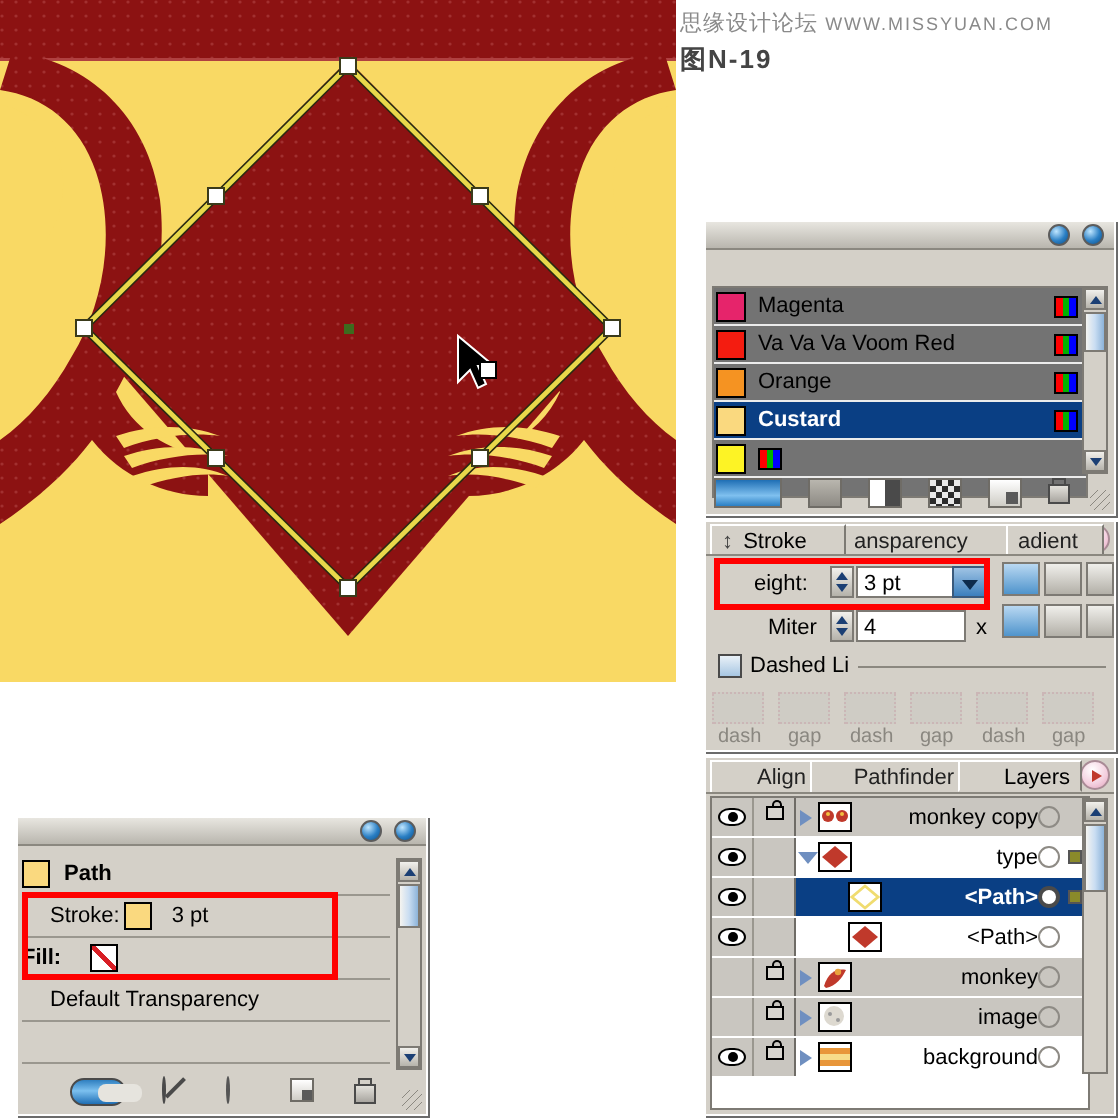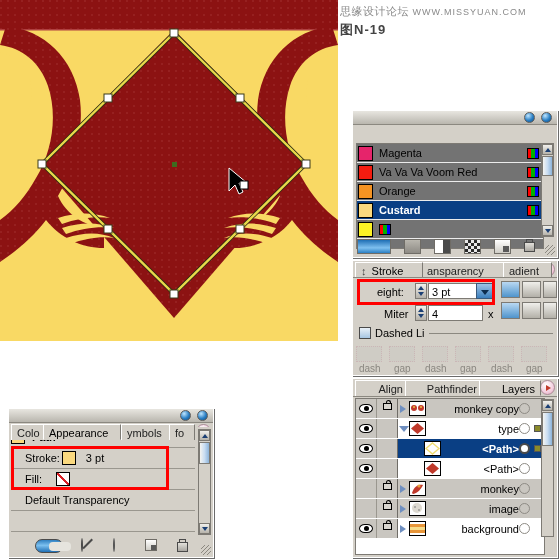--- a/index.html
+++ b/index.html
@@ -725,50 +725,35 @@
       </div>
     <div class="thumb" style="top:12px;height:34px;"></div>
   </div>
 </div>
 
 <div class="abs panel" id="appearance">
   <div class="titlebar">
     <span class="tb-btn" style="right:22px;"></span>
     <span class="tb-btn" style="right:5px;"></span>
   </div>
-  <div class="tabrow">
-    <div class="tab dim" style="left:2px;width:34px;">
-      <span>Colo</span>
-    </div>
-    <div class="tab sel" style="left:34px;width:78px;">
-      <span>Appearance</span>
-    </div>
-    <div class="tab dim" style="left:112px;width:52px;">
-      <span>ymbols</span>
-    </div>
-    <div class="tab dim" style="left:160px;width:26px;">
-      <span>fo</span>
-    </div>
-    <span class="menu-btn"></span>
-  </div>
 
   <div class="ap-body">
 
     <div class="ap-row" style="top:0;">
       <span class="ap-sw" style="background:#fad97f;margin-right:7px;"></span>
       <span style="font-weight:bold;">Path</span>
     </div>
 
     <div class="ap-row" style="top:21px;padding-left:14px;">
       <span>Stroke:</span>
       <span class="ap-sw" style="background:#fad97f;margin-left:2px;margin-right:10px;"></span>
       <span>3 pt</span>
     </div>
 
-    <div class="ap-row" style="top:42px;padding-left:14px;">
+    <div class="ap-row" style="top:42px;padding-left:0;font-weight:bold;">
       <span>Fill:</span>
       <span class="ap-sw none" style="margin-left:14px;"></span>
     </div>
 
     <span class="red-box" style="left:2px;top:19px;width:158px;height:44px;"></span>
 
     <div class="ap-row" style="top:63px;padding-left:14px;">
       <span>Default Transparency</span>
     </div>
     <div class="ap-row" style="top:84px;border-bottom:1px solid #9a978f;"></div>

